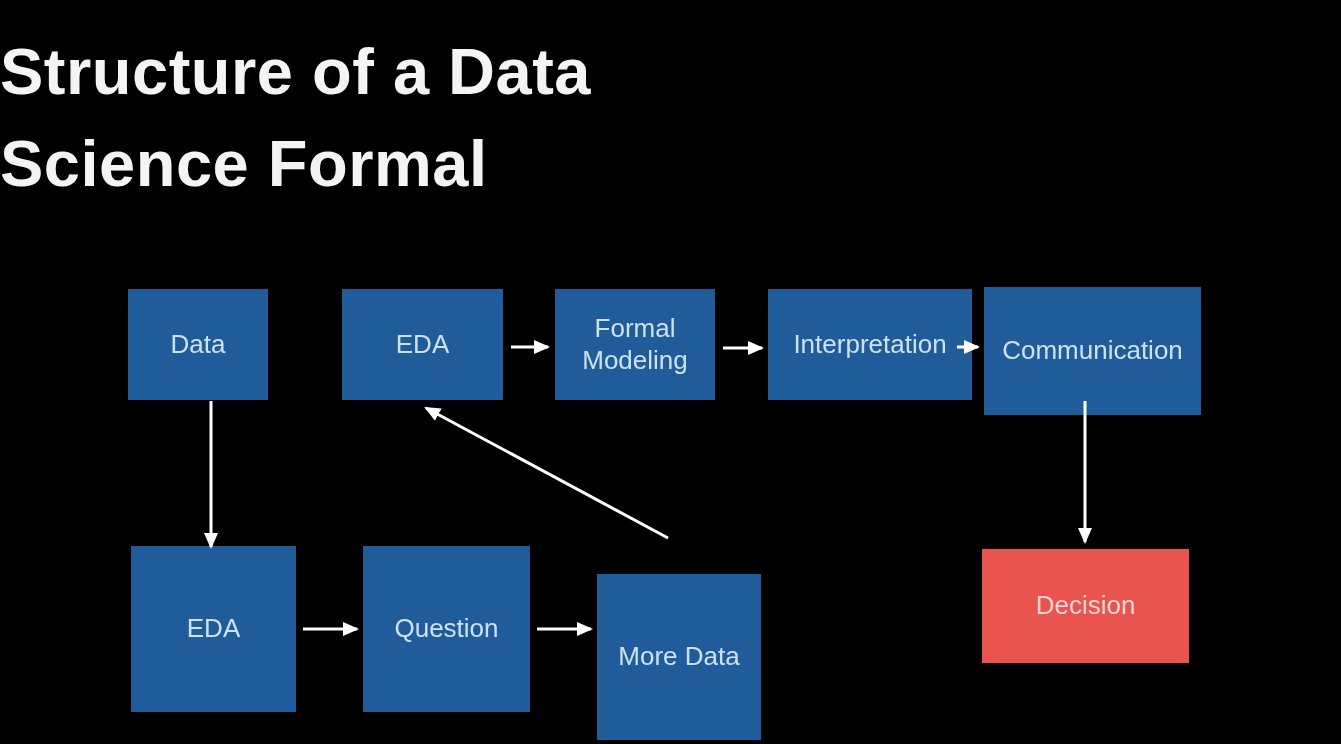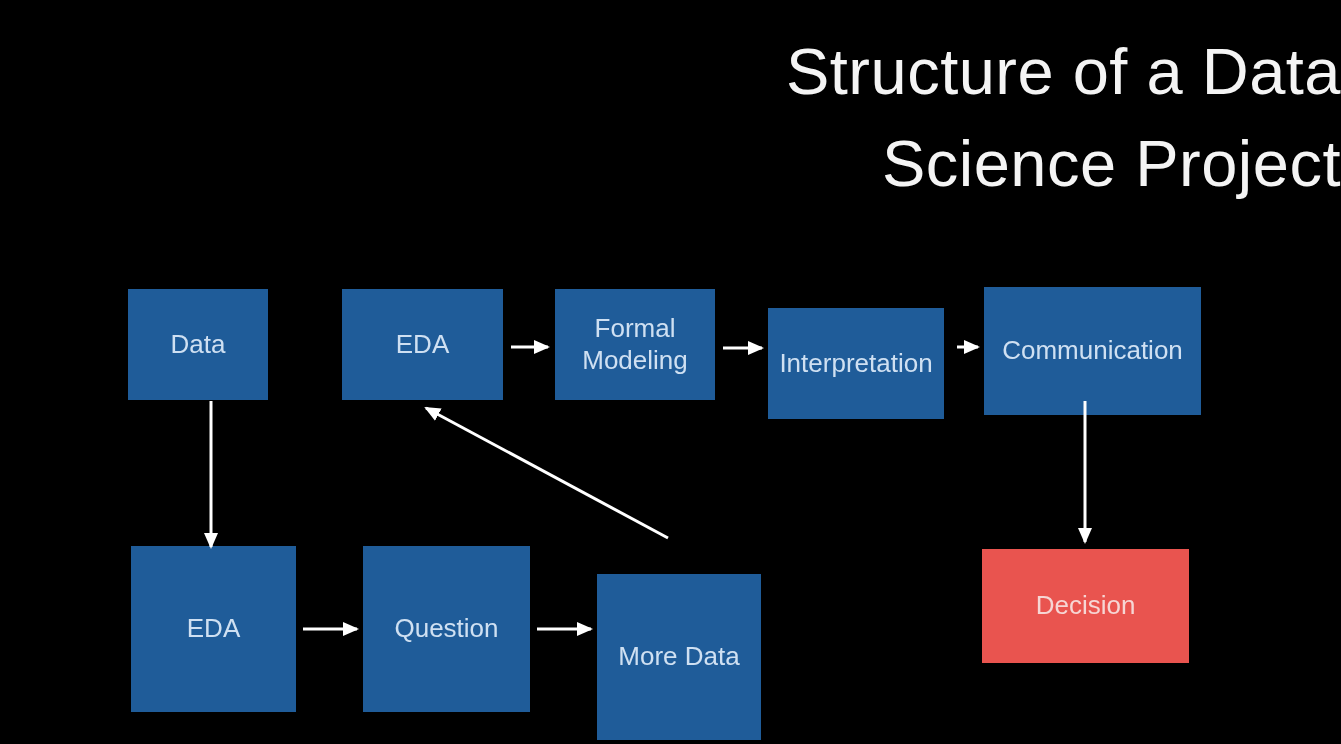--- a/index.html
+++ b/index.html
@@ -20,24 +20,24 @@
   }
   .stage{
     position:relative;
     width:1341px;height:744px;
     background:var(--background);
   }
   .slide-title{
     position:absolute;
     top:26px;left:0;
     width:100%;
-    text-align:right;
+    text-align:left;
     color:var(--title-text);
     font-size:65px;
-    font-weight:400;
+    font-weight:700;
     line-height:1.42;
     letter-spacing:0.5px;
   }
   .node{
     position:absolute;
     display:flex;
     align-items:center;
     justify-content:center;
     text-align:center;
     background:var(--node-blue);
@@ -47,21 +47,21 @@
     padding:4px 8px;
   }
   .node.red{
     background:var(--node-red);
     color:var(--node-text-red);
   }
   
   .n-data          {left:128px; top:289px; width:140px; height:111px;}
   .n-eda-main      {left:342px; top:289px; width:161px; height:111px;}
   .n-formal        {left:555px; top:289px; width:160px; height:111px;}
-  .n-interpretation{left:768px; top:289px; width:176px; height:111px;margin-top:19px;}
+  .n-interpretation{left:768px; top:289px; width:204px; height:111px;}
   .n-communication {left:984px; top:287px; width:217px; height:128px;}
   
   .n-eda-loop      {left:131px; top:546px; width:165px; height:166px;}
   .n-question      {left:363px; top:546px; width:167px; height:166px;}
   .n-more-data     {left:597px; top:546px; width:164px; height:166px;margin-top:28px;}
   .n-decision      {left:982px; top:549px; width:207px; height:114px;}
 
   .arrows-layer{
     position:absolute;
     inset:0;
@@ -72,21 +72,21 @@
     stroke-width:3;
   }
 </style>
 </head>
 <body>
 
 <div class="stage">
 
   <h1 class="slide-title">
     <span>Structure of a Data</span><br>
-    <span>Science Project</span>
+    <span>Science Formal</span>
   </h1>
 
   <div class="node n-data">
     <span>Data</span>
   </div>
   <div class="node n-eda-main">
     <span>EDA</span>
   </div>
   <div class="node n-formal">
     <span>Formal Modeling</span>

